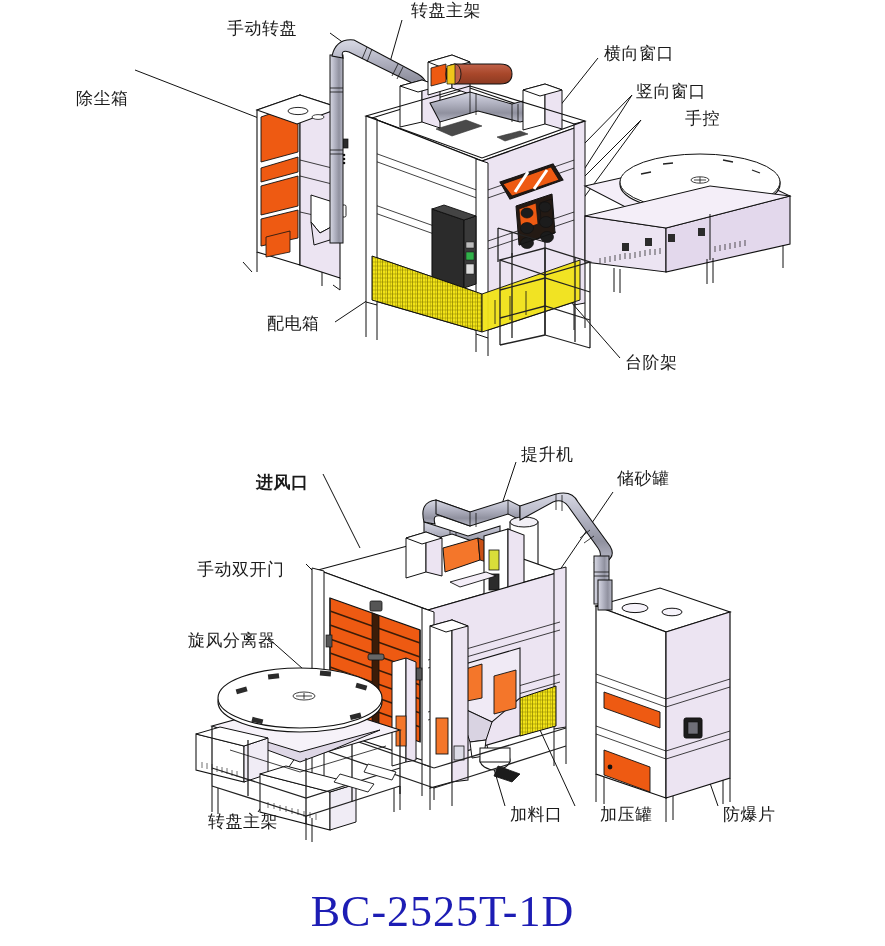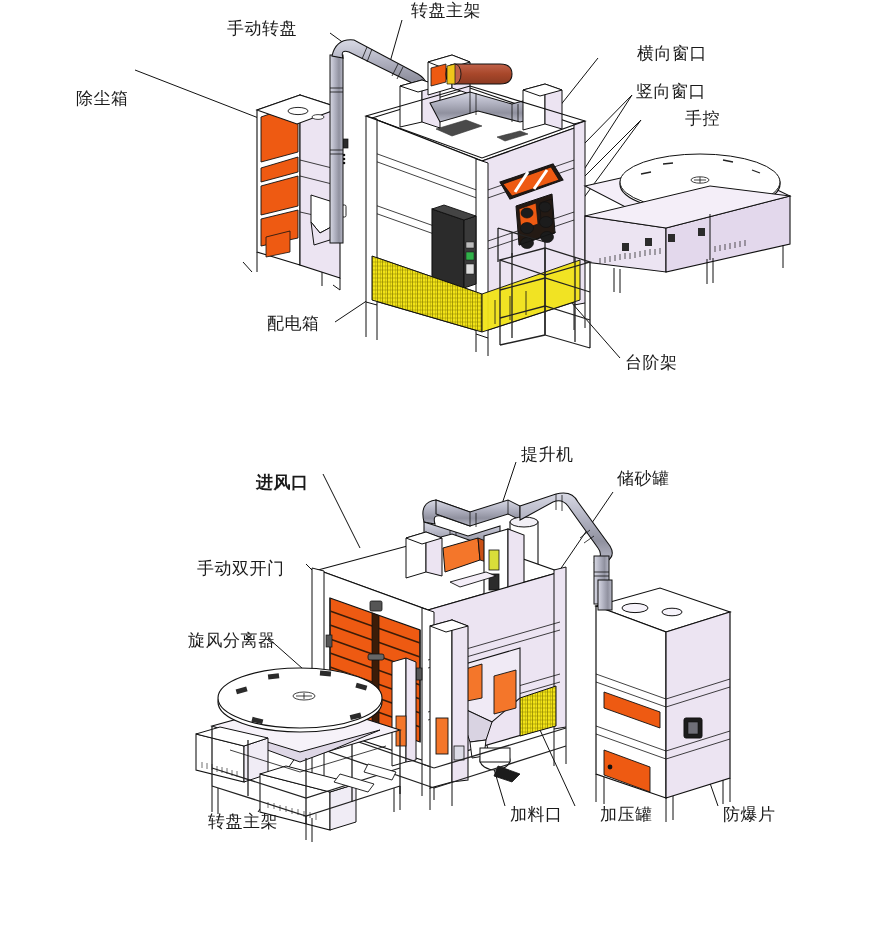--- a/index.html
+++ b/index.html
@@ -260,21 +260,21 @@
         <path class="lnF" d="M512 253 L512 338 M575 257 L575 342"></path>
 
         <path class="lnF" d="M498 228 L545 242 M498 228 L498 262 M545 242 L545 276"></path>
         <path class="lnF" d="M512 232 L512 258"></path>
       </g>
     </svg>
 
     <div class="label" style="left:76px;top:62px;margin-top:28px;">除尘箱</div>
     <div class="label" style="left:227px;top:20px;">手动转盘</div>
     <div class="label" style="left:411px;top:2px;">转盘主架</div>
-    <div class="label" style="left:604px;top:45px;margin-left:33px;">横向窗口</div>
+    <div class="label" style="left:604px;top:45px;">横向窗口</div>
     <div class="label" style="left:636px;top:83px;">竖向窗口</div>
     <div class="label" style="left:646px;top:110px;margin-left:39px;">手控</div>
     <div class="label" style="left:267px;top:315px;">配电箱</div>
     <div class="label" style="left:625px;top:354px;">台阶架</div>
   </div>
 
   <div class="diagram" id="diagram-bottom">
     <svg class="art" width="885" height="450" viewBox="0 0 885 450">
       <defs>
         <pattern id="mesh2" width="5" height="4" patternUnits="userSpaceOnUse">
@@ -492,22 +492,23 @@
 
         <path class="ln" d="M596 344 L596 372 M604 347 L604 374 M666 368 L666 392 M673 366 L673 390 M730 348 L730 372 M723 350 L723 374"></path>
 
         <rect x="598" y="150" width="14" height="30" fill="url(#duct2v)" stroke="#111" stroke-width="1"></rect>
       </g>
     </svg>
 
     <div class="label" style="left:521px;top:16px;">提升机</div>
     <div class="label" style="left:617px;top:40px;">储砂罐</div>
     <div class="label" style="left:256px;top:44px;font-weight:bold;">进风口</div>
-    <div class="label" style="left:197px;top:131px;font-family:Liberation Mono, monospace;">手动双开门</div>
+    <div class="label" style="left:197px;top:131px;">手动双开门</div>
     <div class="label" style="left:188px;top:202px;">旋风分离器</div>
     <div class="label" style="left:208px;top:383px;text-align:right;">转盘主架</div>
     <div class="label" style="left:510px;top:376px;">加料口</div>
     <div class="label" style="left:600px;top:376px;">加压罐</div>
     <div class="label" style="left:723px;top:376px;">防爆片</div>
   </div>
 
+  <div id="model-title" style="color: rgb(29, 29, 180);">BC-2525T-1D</div>
 
 </div>
 
 </body></html>

